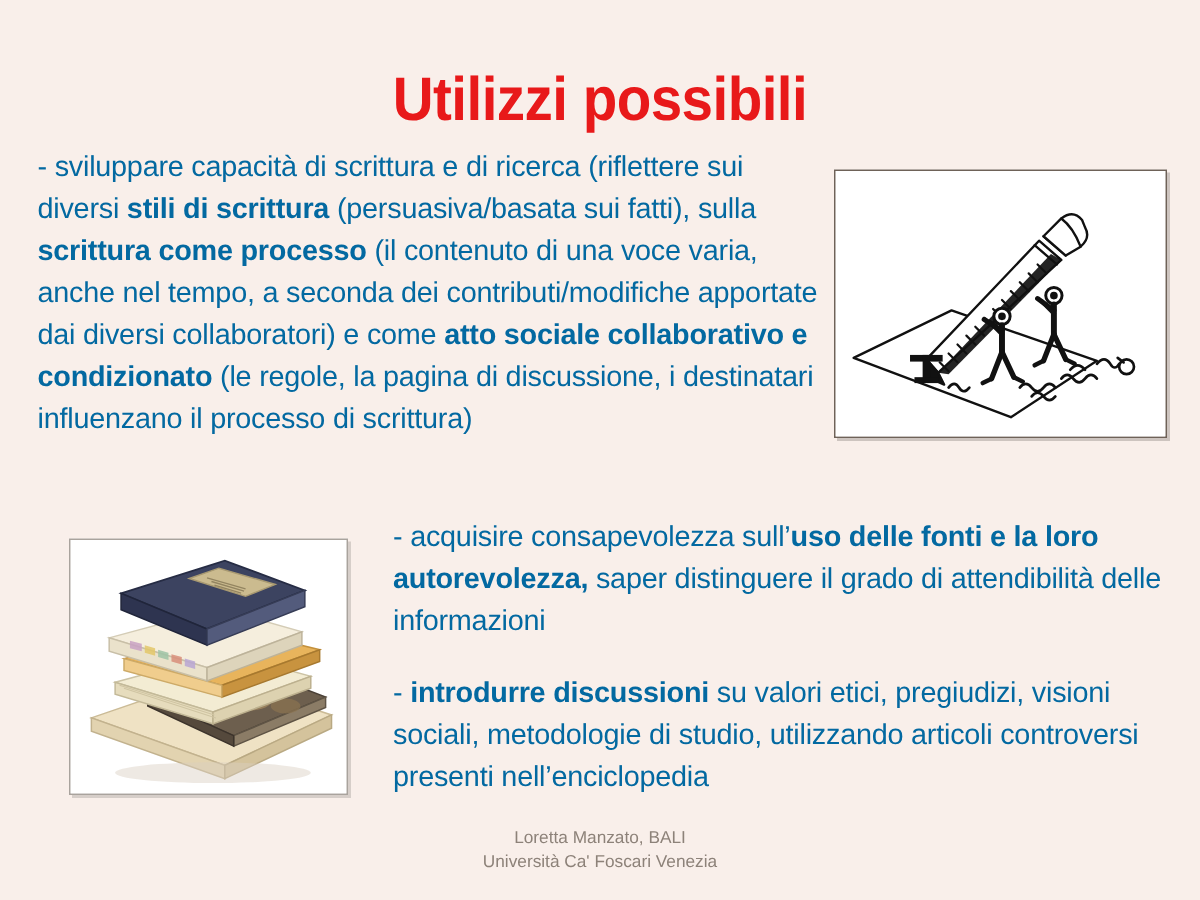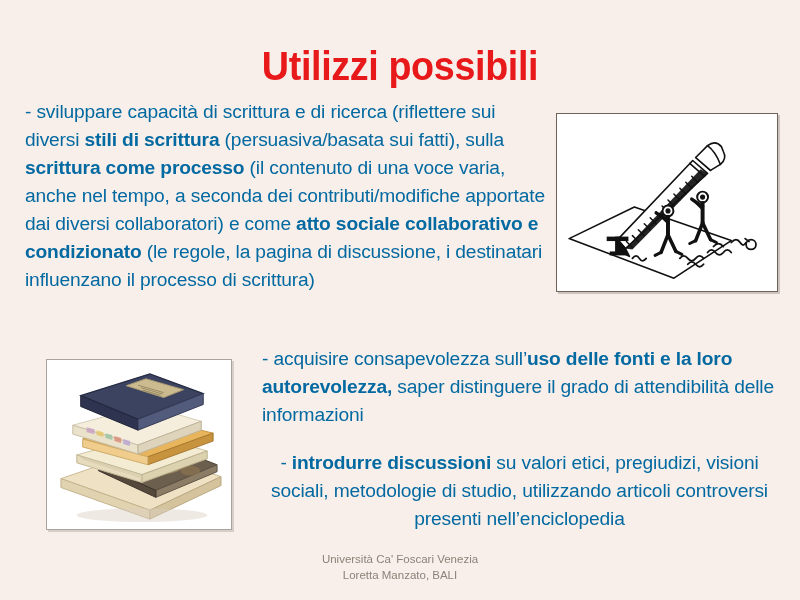--- a/index.html
+++ b/index.html
@@ -54,21 +54,20 @@
   }
   #block-2 {
     left: 262px;
     top: 345px;
     width: 515px;
   }
   #block-3 {
     left: 262px;
     top: 449px;
     width: 515px;
-    text-align: center;
   }
 
   
   #pencil-figure {
     position: absolute;
     left: 556px;
     top: 113px;
     width: 222px;
     height: 179px;
     background: #ffffff;
@@ -255,17 +254,17 @@
 
       <ellipse cx="96" cy="157" rx="66" ry="7" fill="#d9cfc2" opacity="0.45"></ellipse>
     </svg>
   </div>
 
   <div class="body-text" id="block-2"><span>- acquisire consapevolezza sull’</span><b>uso delle fonti e la loro autorevolezza,</b><span> saper distinguere il grado di attendibilità delle informazioni</span></div>
 
   <div class="body-text" id="block-3"><span>- </span><b>introdurre discussioni</b><span> su valori etici, pregiudizi, visioni sociali, metodologie di studio, utilizzando articoli controversi presenti nell’enciclopedia</span></div>
 
   <div id="footer">
+    <div>Loretta Manzato, BALI</div>
     <div>Università Ca' Foscari Venezia</div>
-    <div>Loretta Manzato, BALI</div>
   </div>
 
 </div>
 
 </body></html>

